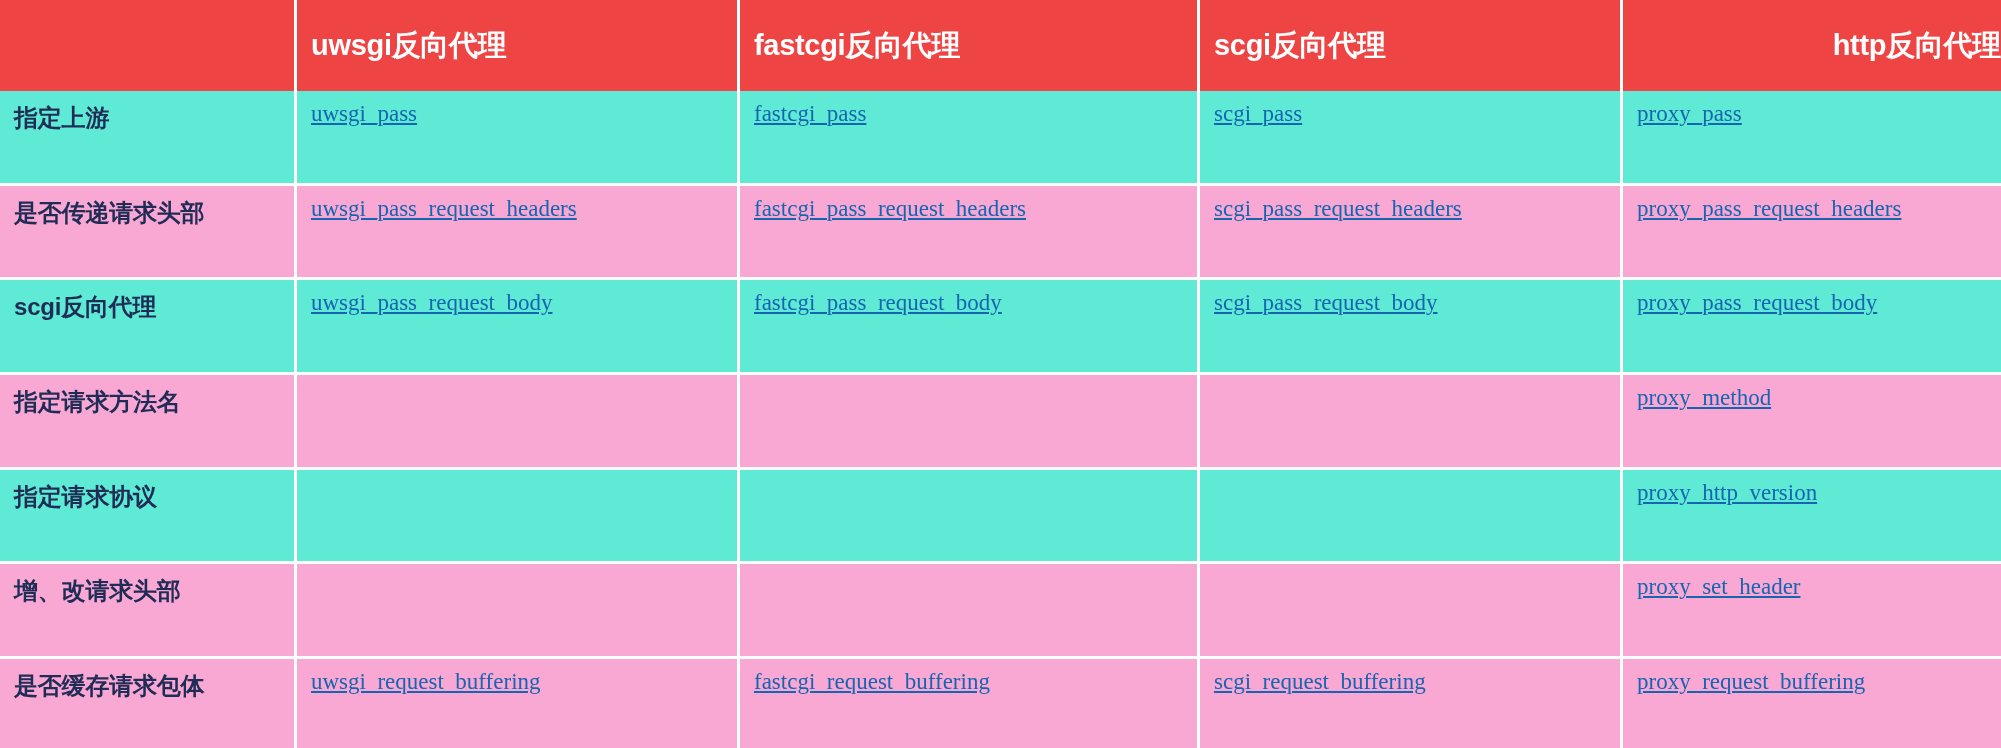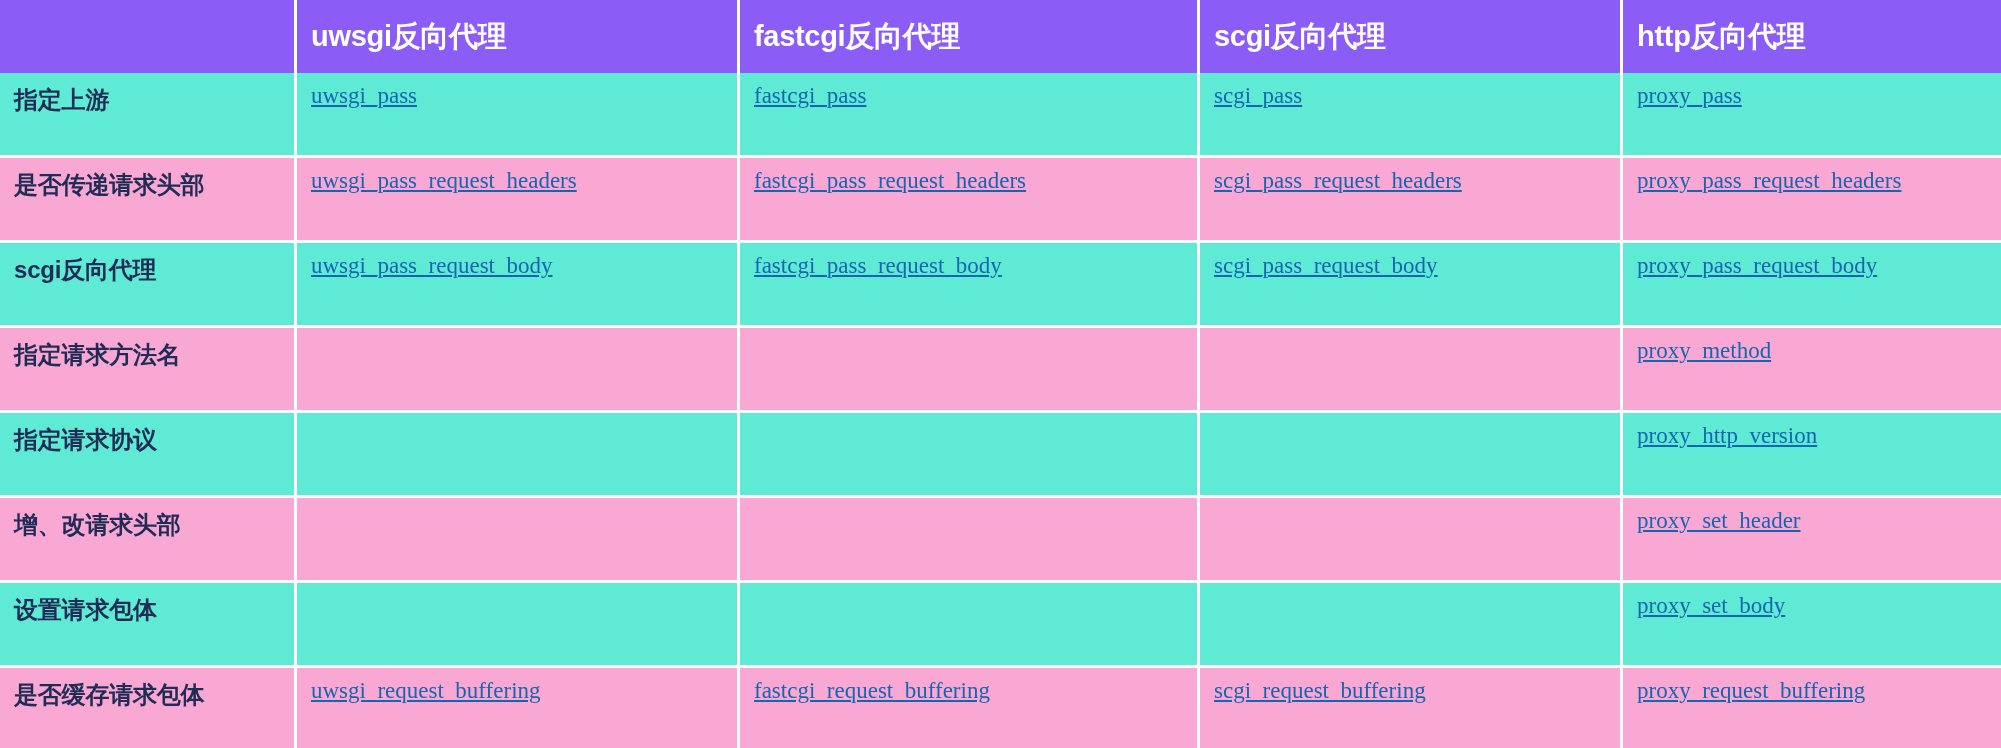--- a/index.html
+++ b/index.html
@@ -20,36 +20,36 @@
     border-spacing: 0;
     table-layout: fixed;
   }
   #proxy-comparison-table col.col-feature  { width: 297px; }
   #proxy-comparison-table col.col-uwsgi    { width: 443px; }
   #proxy-comparison-table col.col-fastcgi  { width: 460px; }
   #proxy-comparison-table col.col-scgi     { width: 423px; }
   #proxy-comparison-table col.col-http     { width: 378px; }
 
   thead th {
-    background: #8b5cf6;
+    background: #ef4444;
     color: #ffffff;
     font-weight: bold;
     font-size: 29px;
     text-align: left;
     vertical-align: middle;
     padding: 0 0 0 14px;
-    height: 73px;
+    height: 91px;
     box-sizing: border-box;
     border-right: 3px solid #ffffff;
     letter-spacing: -0.3px;
   }
   thead th.corner-cell {
     border-right: 3px solid #ffffff;
   }
-  thead th.last-head { border-right: none; }
+  thead th.last-head { border-right: none; text-align: right; }
 
   tbody td {
     vertical-align: top;
     border-right: 3px solid #ffffff;
     border-bottom: 3px solid #ffffff;
     box-sizing: border-box;
     padding: 9px 0 6px 14px;
   }
   tbody td.last-col { border-right: none; }
   tbody tr:last-child td { border-bottom: none; margin-top: 20px; }
@@ -138,27 +138,20 @@
         <td class="value-cell"></td>
         <td class="value-cell last-col"><span class="dir-link">proxy_http_version</span></td>
       </tr>
       <tr class="row-light">
         <td class="feature-cell">增、改请求头部</td>
         <td class="value-cell"></td>
         <td class="value-cell"></td>
         <td class="value-cell"></td>
         <td class="value-cell last-col"><span class="dir-link">proxy_set_header</span></td>
       </tr>
-      <tr class="row-dark">
-        <td class="feature-cell">设置请求包体</td>
-        <td class="value-cell"></td>
-        <td class="value-cell"></td>
-        <td class="value-cell"></td>
-        <td class="value-cell last-col"><span class="dir-link">proxy_set_body</span></td>
-      </tr>
       <tr class="row-light">
         <td class="feature-cell">是否缓存请求包体</td>
         <td class="value-cell"><span class="dir-link">uwsgi_request_buffering</span></td>
         <td class="value-cell"><span class="dir-link">fastcgi_request_buffering</span></td>
         <td class="value-cell"><span class="dir-link">scgi_request_buffering</span></td>
         <td class="value-cell last-col"><span class="dir-link">proxy_request_buffering</span></td>
       </tr>
     </tbody>
 </table>
 

